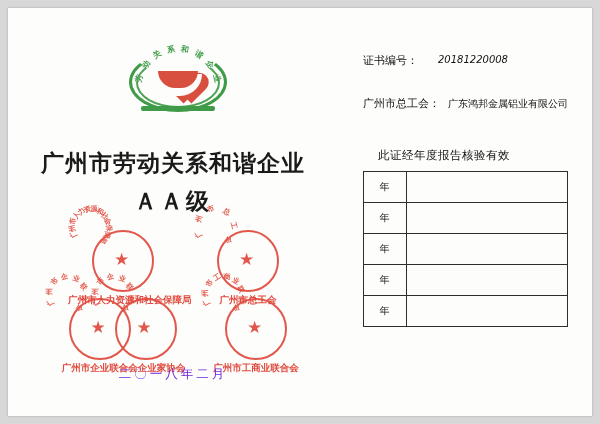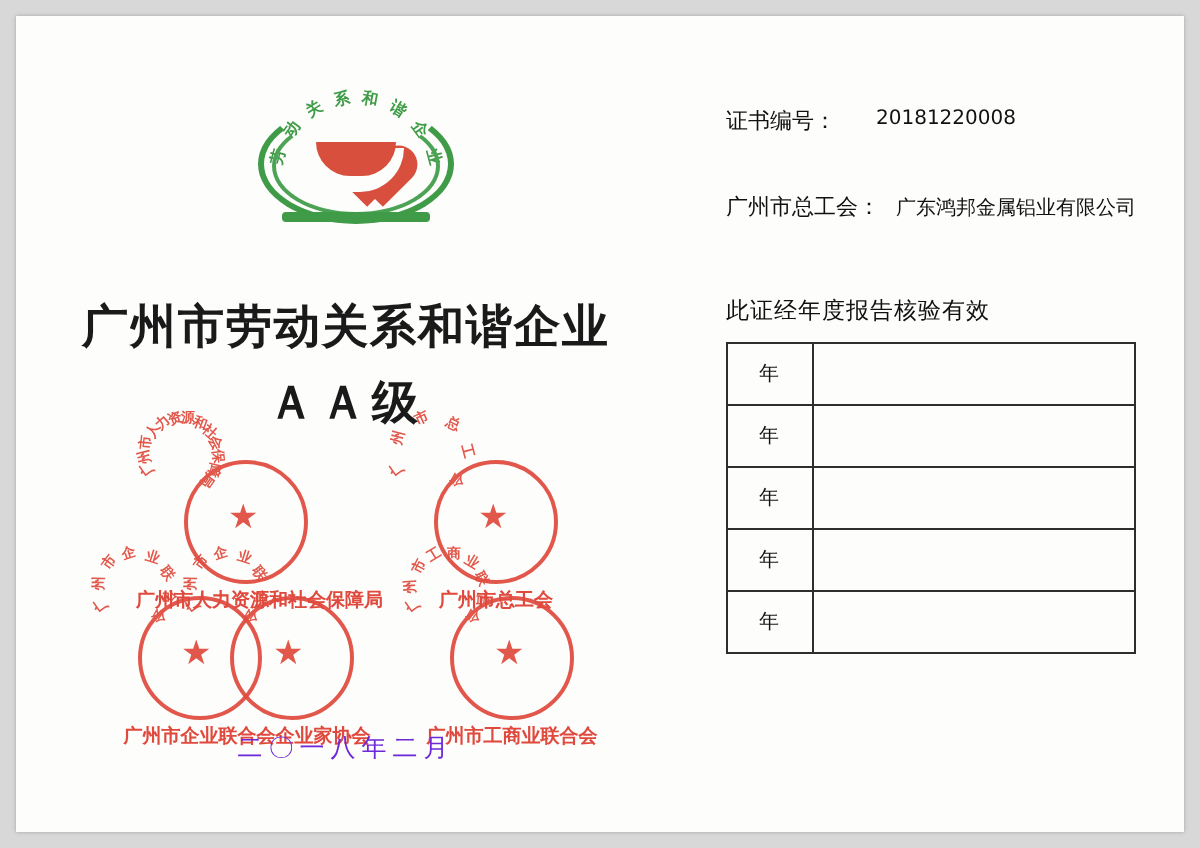--- a/index.html
+++ b/index.html
@@ -233,21 +233,21 @@
     font-size: 11px;
     color: #111;
     white-space: nowrap;
   }
   .field-value {
     font-size: 10px;
     color: #111;
   }
   .notice {
     position: absolute;
-    left: 25px;
+    left: 40px;
     top: 140px;
     font-size: 11.5px;
     color: #111;
     letter-spacing: 0.5px;
     white-space: nowrap;
     font-family: Liberation Serif, serif;
   }
   .verify-table {
     position: absolute;
     left: 25px;
@@ -383,21 +383,21 @@
       </div>
       <div class="seal-caption">广州市工商业联合会</div>
     </div>
 
     <div class="date-line">二〇一八年二月</div>
   </div>
 
   <div class="right-panel">
 
     <div class="field" style="left:25px; top:45px;">证书编号：</div>
-    <div class="field field-value" style="left:100px; top:46px;">20181220008</div>
+    <div class="field field-value" style="left:100px; top:46px;font-style:italic;">20181220008</div>
 
     <div class="field" style="left:25px; top:88px;">广州市总工会：</div>
     <div class="field field-value" style="left:110px; top:89px;">广东鸿邦金属铝业有限公司</div>
 
     <div class="notice">此证经年度报告核验有效</div>
 
     <table class="verify-table">
       <tbody id="verify-body">
           <tr>
             <td class="year-cell">年</td>

